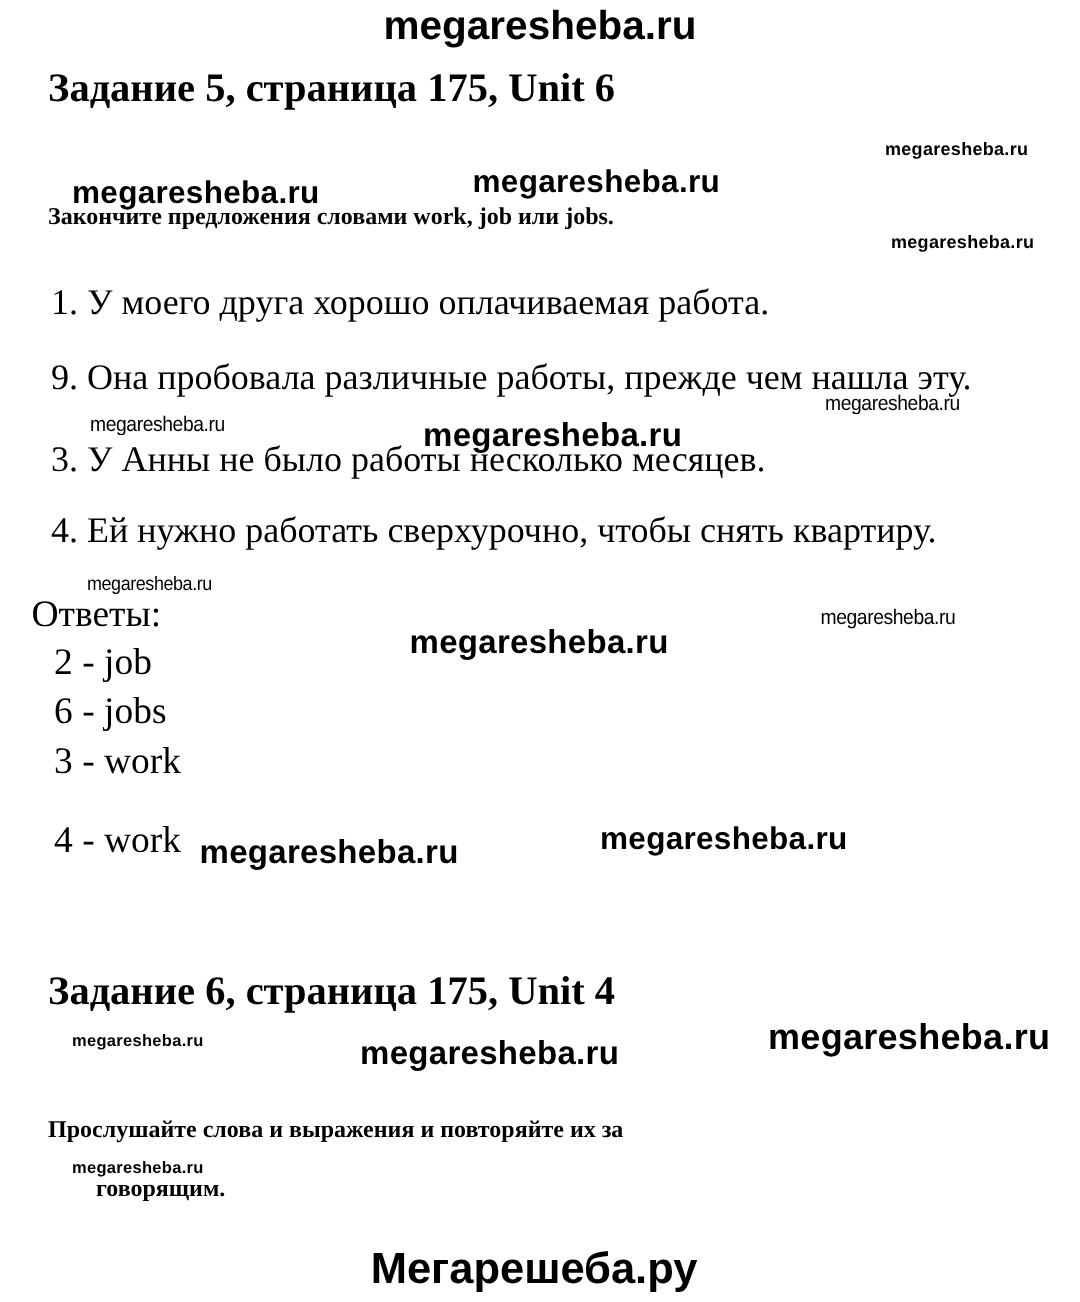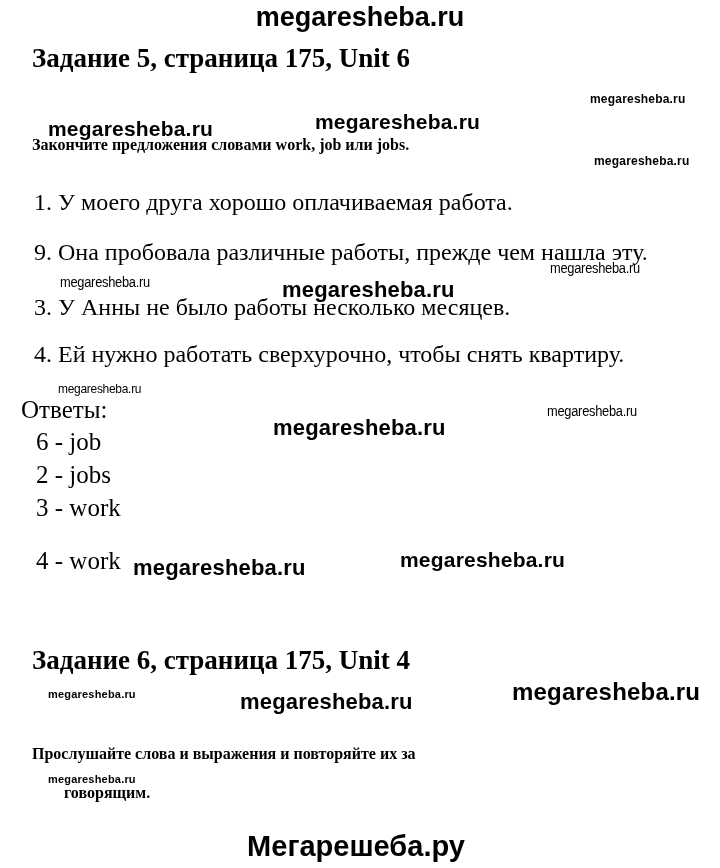--- a/index.html
+++ b/index.html
@@ -87,22 +87,22 @@
 <div class="abs serif sentence" style="left:34px; top:294px;">3. У Анны не было работы несколько месяцев.</div>
 <div class="abs serif sentence" style="left:34px; top:341px;">4. Ей нужно работать сверхурочно, чтобы снять квартиру.</div>
 
 <div class="abs wm-light" style="left:58px; top:382px; font-size:13px;">megaresheba.ru</div>
 
 <div class="abs serif answer" style="left:21px; top:396px;">Ответы:</div>
 
 <div class="abs wm-light" style="left:547px; top:404px; font-size:14px;">megaresheba.ru</div>
 <div class="abs wm-bold" style="left:273px; top:416px; font-size:22px;">megaresheba.ru</div>
 
-<div class="abs serif answer" style="left:36px; top:428px;">6 - job</div>
-<div class="abs serif answer" style="left:36px; top:461px;">2 - jobs</div>
+<div class="abs serif answer" style="left:36px; top:428px;">2 - job</div>
+<div class="abs serif answer" style="left:36px; top:461px;">6 - jobs</div>
 <div class="abs serif answer" style="left:36px; top:494px;">3 - work</div>
 <div class="abs serif answer" style="left:36px; top:527px;margin-top:20px;">4 - work</div>
 
 <div class="abs wm-bold" style="left:133px; top:556px; font-size:22px;">megaresheba.ru</div>
 <div class="abs wm-bold" style="left:400px; top:548px; font-size:21px;">megaresheba.ru</div>
 
 <div class="abs serif bold task-heading" style="left:32px; top:646px;">Задание 6, страница 175, Unit 4</div>
 
 <div class="abs wm-bold" style="left:48px; top:688px; font-size:11px;">megaresheba.ru</div>
 <div class="abs wm-bold" style="left:240px; top:690px; font-size:22px;">megaresheba.ru</div>

